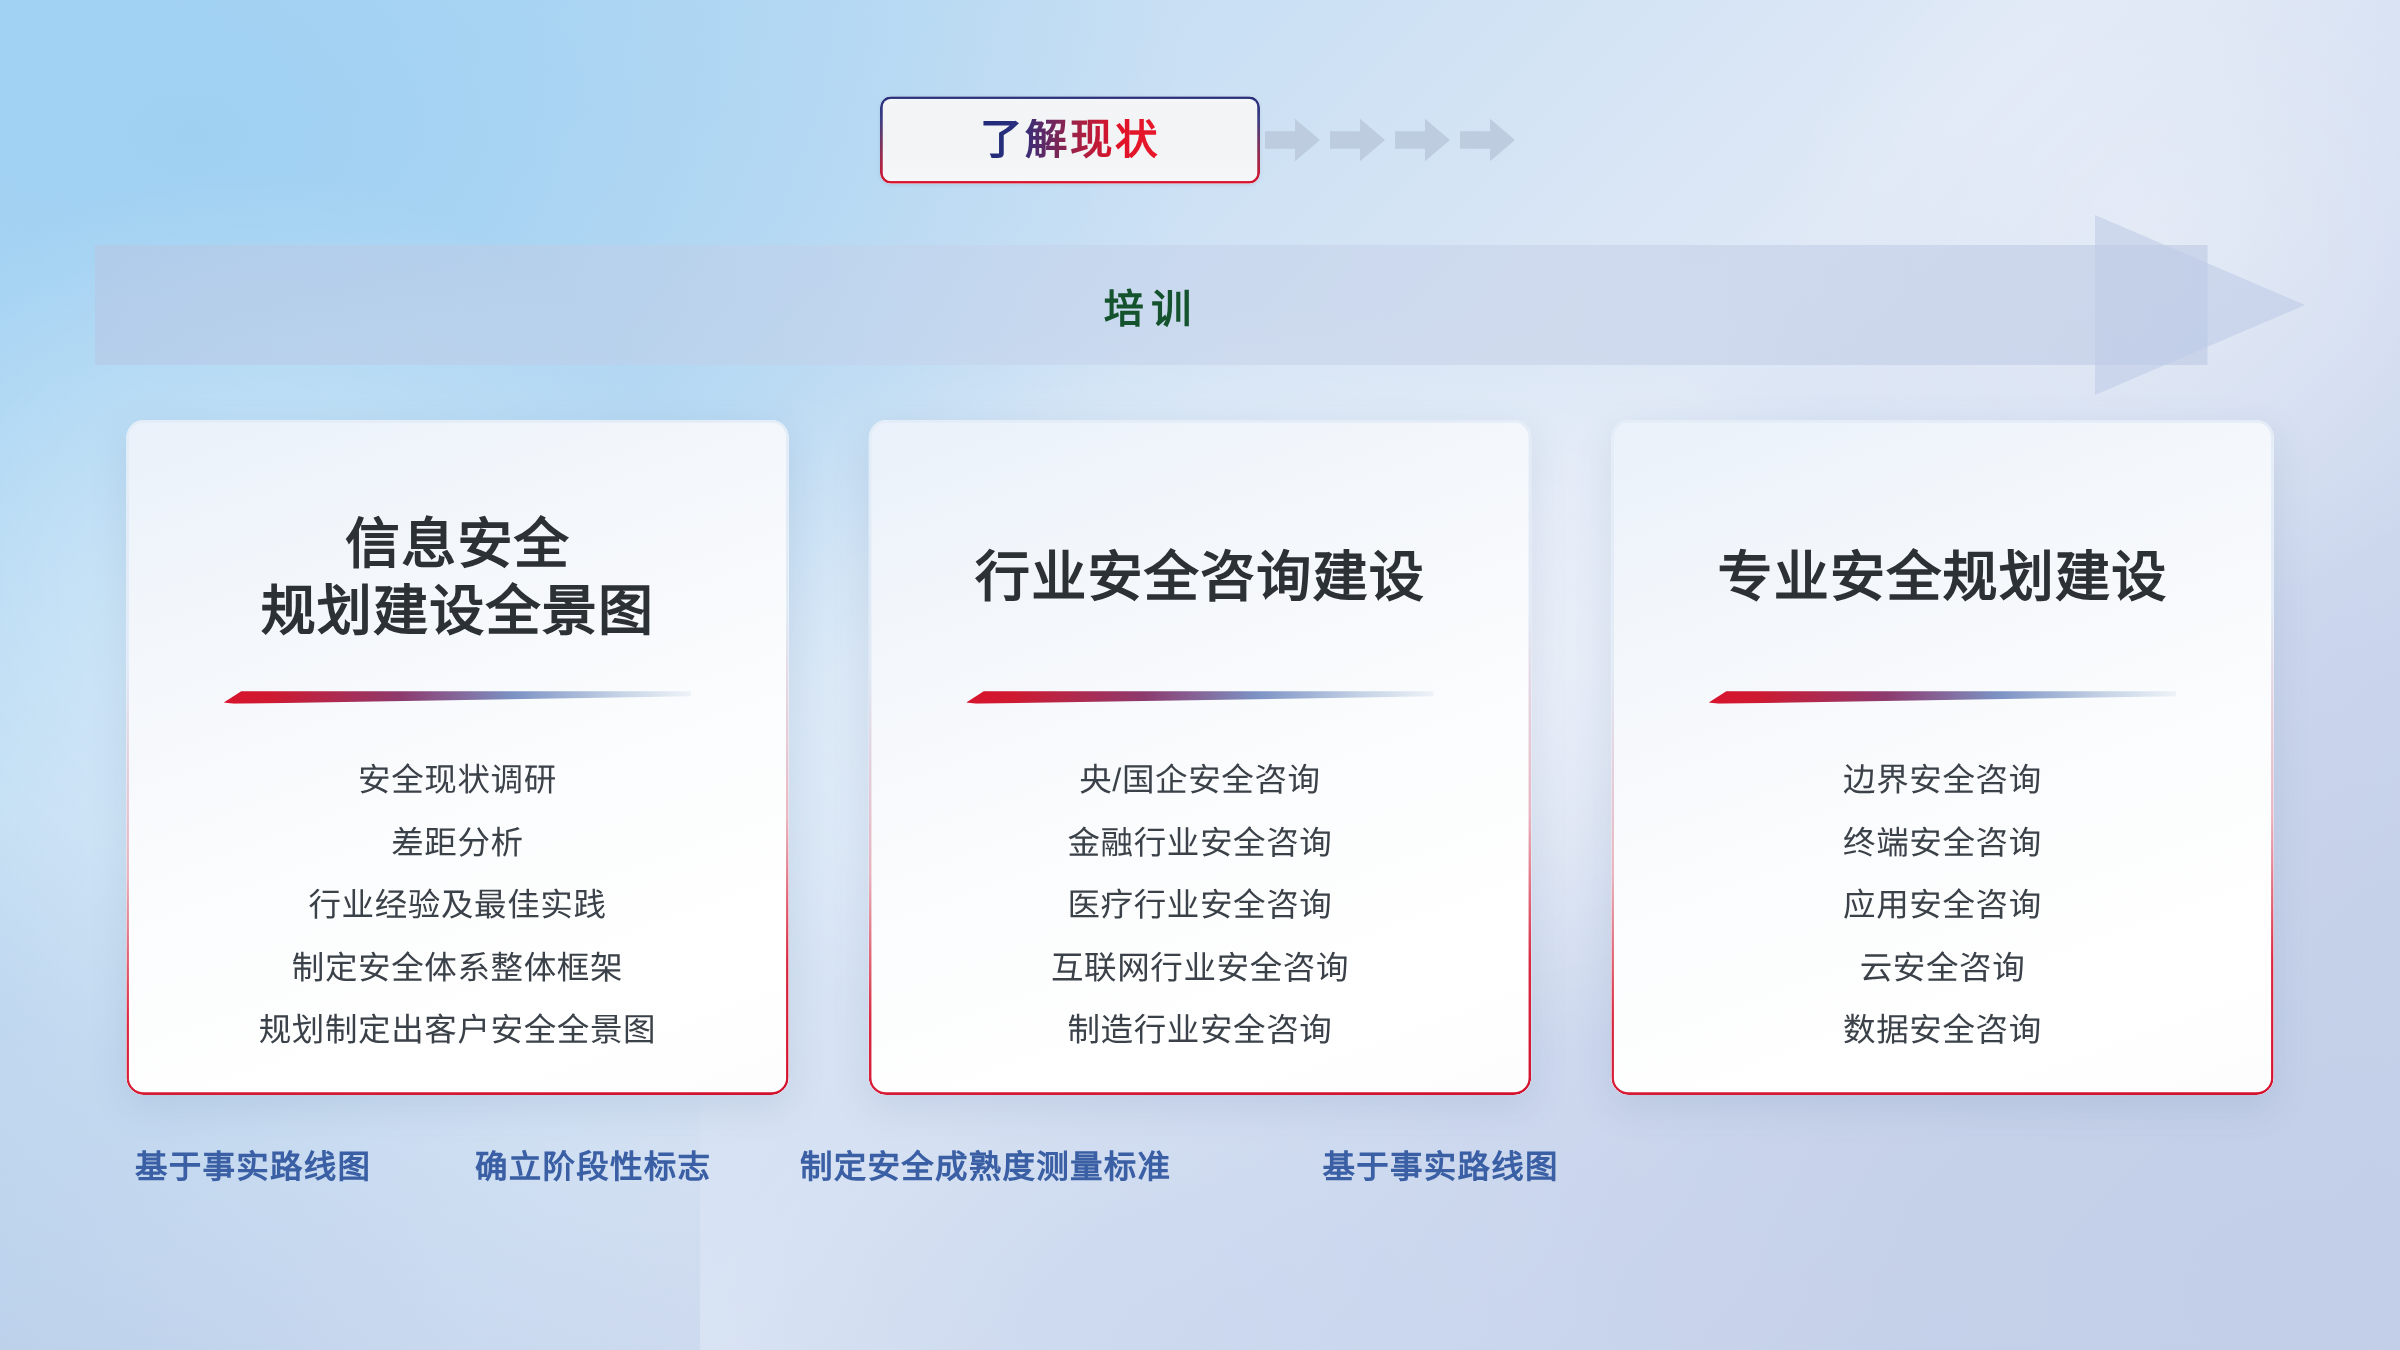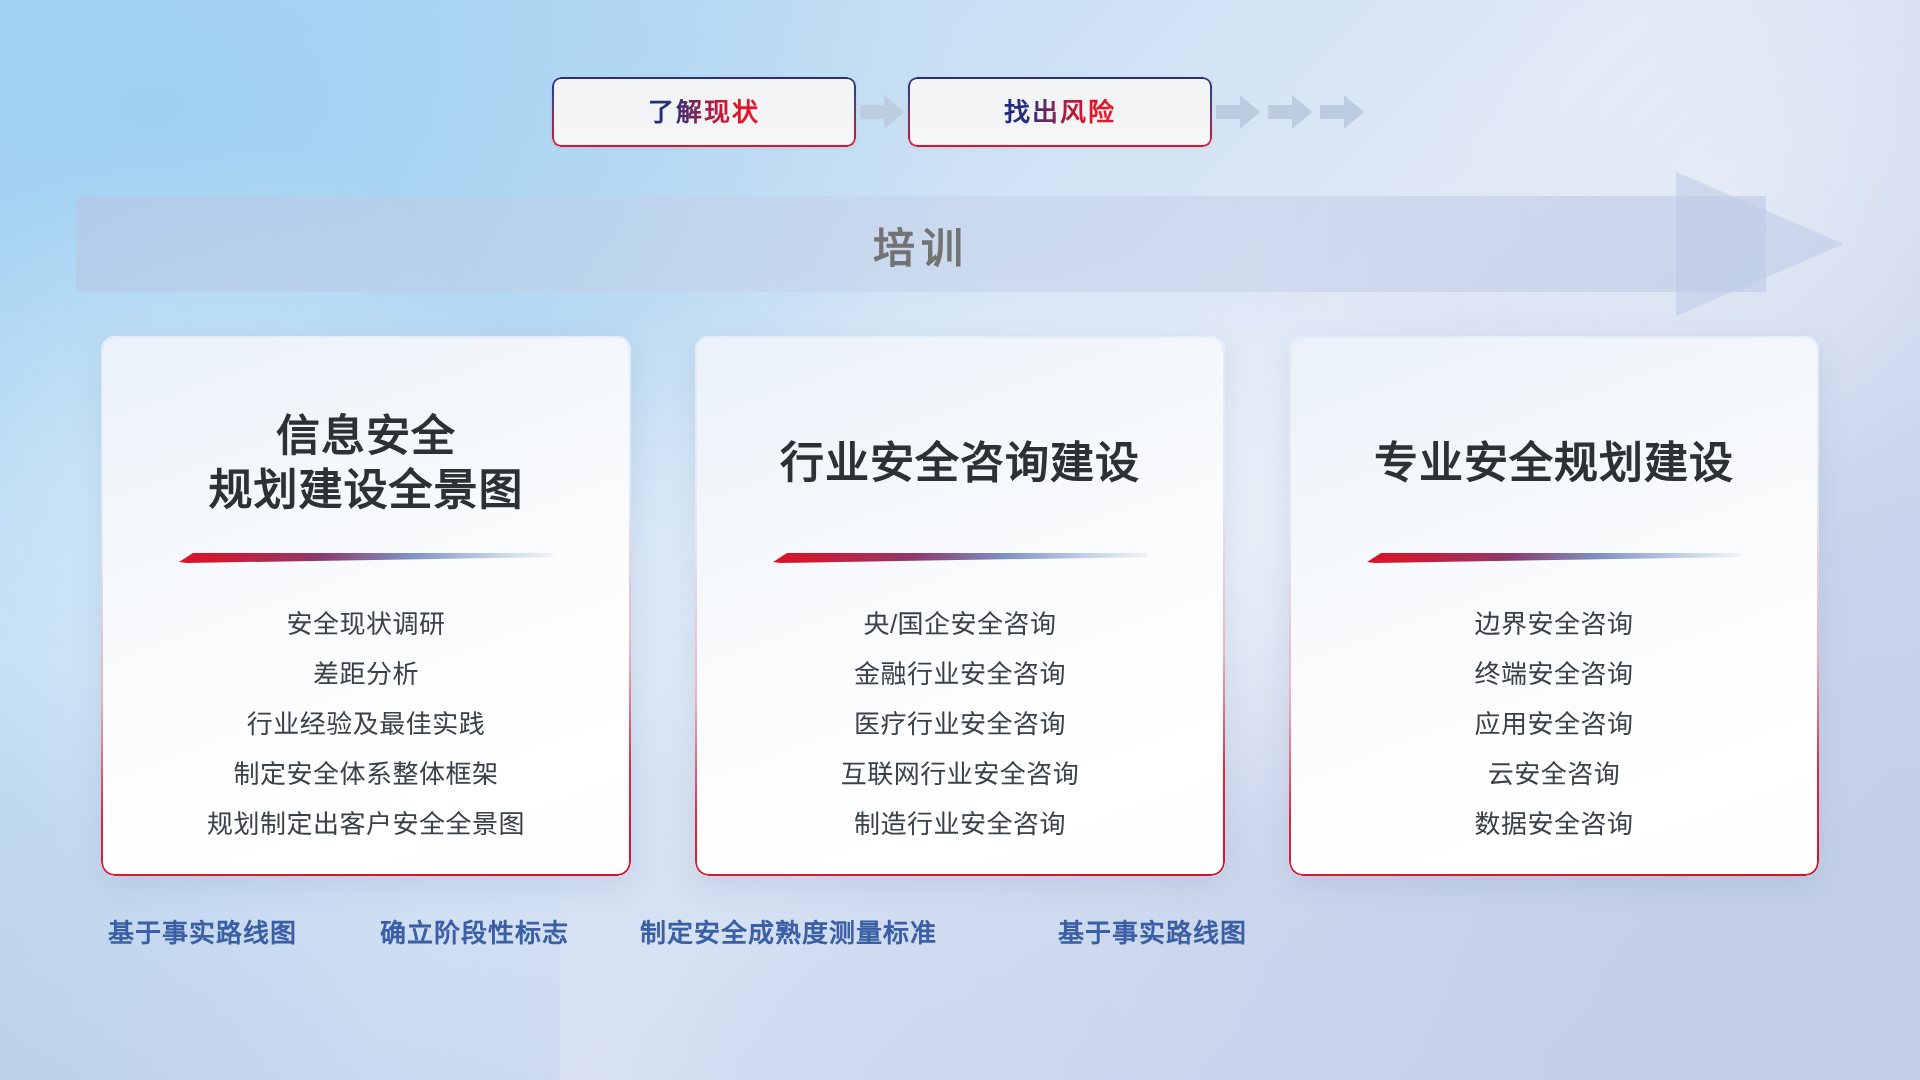--- a/index.html
+++ b/index.html
@@ -50,21 +50,21 @@
     box-shadow:0 1px 3px rgba(40,70,120,.10);
   }
   .step-box::before{
     content:"";position:absolute;inset:0;border-radius:9px;padding:2px;
     background:linear-gradient(180deg,#27307c 0%,#3b3f84 26%,#8b2f55 62%,#d8142d 100%);
     -webkit-mask:linear-gradient(#000 0 0) content-box,linear-gradient(#000 0 0);
     -webkit-mask-composite:xor;mask-composite:exclude;
     pointer-events:none;
   }
   .step-label{
-    font-size:26px;font-weight:700;letter-spacing:2px;line-height:1;
+    font-size:34px;font-weight:700;letter-spacing:2px;line-height:1;
     background:linear-gradient(90deg,#1e2a78 0%,#2b2f7e 22%,#9b2248 52%,#e01228 76%,#e8192c 100%);
     -webkit-background-clip:text;background-clip:text;
     -webkit-text-fill-color:transparent;color:transparent;
     position:relative;z-index:2;
   }
   .step-arrow{
     width:52px;height:70px;display:flex;align-items:center;justify-content:center;
     flex:0 0 52px;
   }
   .step-arrow svg{display:block;}
@@ -79,21 +79,21 @@
   }
   #banner .tip{
     position:absolute;left:1600px;top:-24px;width:0;height:0;
     border-top:72px solid transparent;
     border-bottom:72px solid transparent;
     border-left:168px solid rgba(190,203,230,.60);
   }
   #banner-title{
     position:absolute;left:0;top:0;width:1690px;height:96px;
     display:flex;align-items:center;justify-content:center;
-    font-size:42px;font-weight:700;color:#737373;letter-spacing:6px;
+    font-size:32px;font-weight:700;color:#14532d;letter-spacing:6px;
   }
 
   
   #cards{
     position:absolute;left:0;top:336px;width:1920px;height:540px;z-index:6;
     display:flex;justify-content:center;gap:64px;
   }
   .card{
     width:530px;height:540px;border-radius:14px;position:relative;box-sizing:border-box;
     background:linear-gradient(160deg,#eaf1fa 0%,#f2f6fb 22%,#fbfcfd 55%,#ffffff 82%,#fdfdfe 100%);
@@ -170,23 +170,20 @@
 
   <div class="step-box">
     <span class="step-label">了解现状</span>
   </div>
   <div class="step-arrow">
     <svg width="44" height="34" viewBox="0 0 44 34" aria-hidden="true">
       <path d="M0 10 H24 V0 L44 17 L24 34 V24 H0 Z" fill="#bdccdf"></path>
     </svg>
   </div>
 
-  <div class="step-box">
-    <span class="step-label">找出风险</span>
-  </div>
   <div class="step-arrow">
     <svg width="44" height="34" viewBox="0 0 44 34" aria-hidden="true">
       <path d="M0 10 H24 V0 L44 17 L24 34 V24 H0 Z" fill="#bdccdf"></path>
     </svg>
   </div>
 
   <div class="step-arrow">
     <svg width="44" height="34" viewBox="0 0 44 34" aria-hidden="true">
       <path d="M0 10 H24 V0 L44 17 L24 34 V24 H0 Z" fill="#bdccdf"></path>
     </svg>

